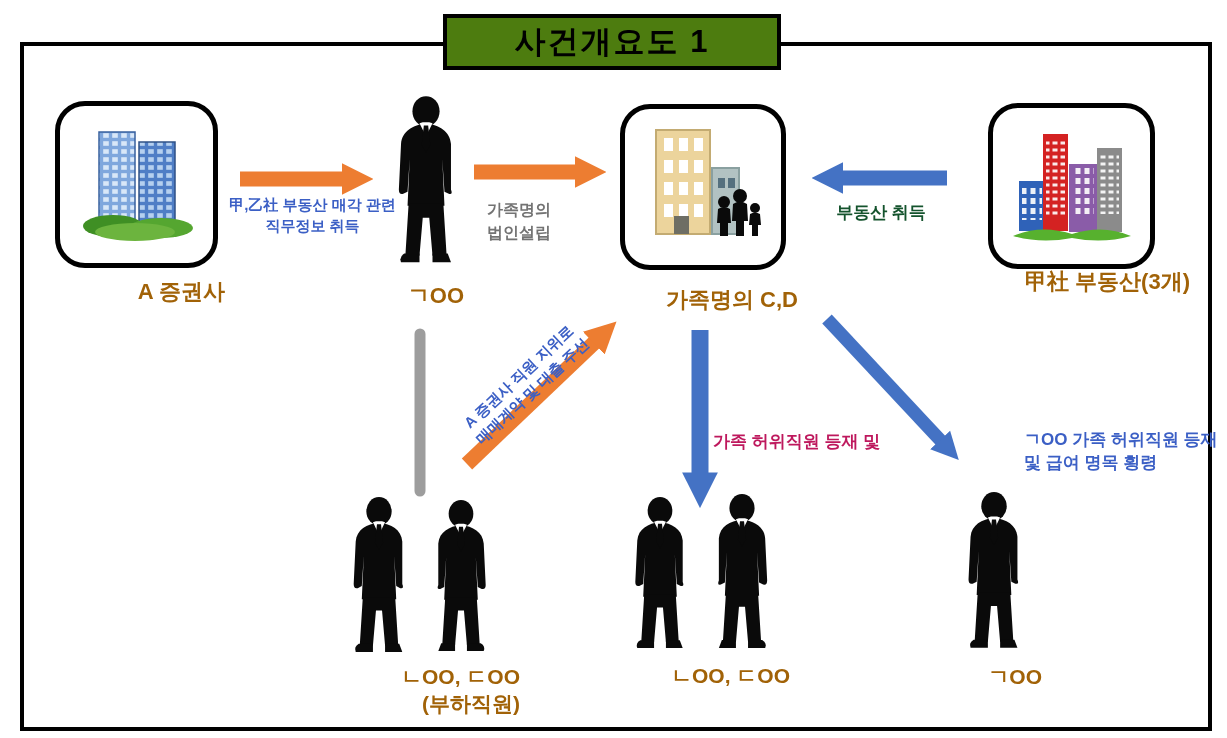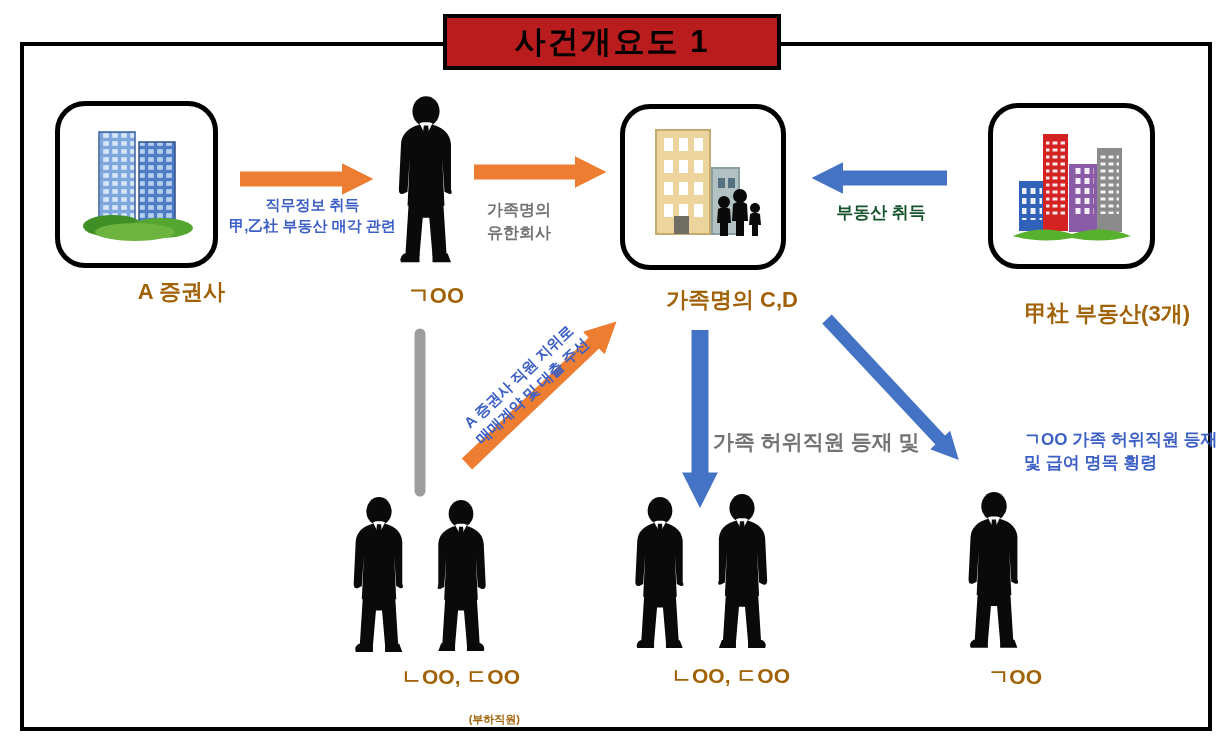--- a/index.html
+++ b/index.html
@@ -2,21 +2,21 @@
 <html><head>
 <meta charset="utf-8">
 <style>
   html,body{margin:0;padding:0;background:#ffffff;}
   body{font-family:"Liberation Sans","DejaVu Sans",sans-serif;}
   #canvas{position:relative;width:1227px;height:738px;background:#fff;overflow:hidden;}
 
   .outer-frame{position:absolute;left:20px;top:42px;width:1184px;height:681px;
     border:4px solid #000;background:transparent;}
   .title-box{position:absolute;left:443px;top:14px;width:330px;height:48px;
-    border:4px solid #000;background:#b91c1c;z-index:6;
+    border:4px solid #000;background:#4d7c0f;z-index:6;
     display:flex;align-items:center;justify-content:center;
     font-size:31px;font-weight:800;color:#000;letter-spacing:2px;}
 
   .node-box{position:absolute;border:5px solid #000;border-radius:30px;background:#fff;
     display:flex;align-items:center;justify-content:center;z-index:2;}
   .node-label{position:absolute;text-align:right;font-weight:800;color:#a16207;z-index:3;}
 
   .note{position:absolute;font-weight:800;z-index:4;line-height:21px;}
   .note.center{text-align:center;}
 
@@ -138,60 +138,60 @@
         <rect x="11" y="58" width="20" height="36" fill="url(#dotsW)"></rect>
       <rect x="32" y="8" width="25" height="97" fill="#d42222"></rect>
         <rect x="35" y="12" width="19" height="80" fill="url(#stripesW)"></rect>
       <rect x="58" y="38" width="29" height="68" fill="#8a5ca8"></rect>
         <rect x="62" y="42" width="21" height="48" fill="url(#dotsW)"></rect>
       <rect x="86" y="22" width="25" height="84" fill="#8b8b8b"></rect>
         <rect x="89" y="26" width="19" height="62" fill="url(#stripesW)"></rect>
       <path d="M2 110 Q30 98 61 108 Q92 98 120 110 Q92 118 61 112 Q30 118 2 110 Z" fill="#57b12e"></path>
     </svg>
   </div>
-  <div class="node-label" style="left:950px;top:299px;width:240px;font-size:22px;line-height:29px;">
+  <div class="node-label" style="left:950px;top:267px;width:240px;font-size:22px;line-height:29px;">
     <div>甲社 부동산(3개)</div>
   </div>
 
   <div class="note center" style="left: 220px; top: 194px; width: 185px; font-size: 15px; color: rgb(59, 95, 197);">
+    <div>甲,乙社 부동산 매각 관련</div>
     <div>직무정보 취득</div>
-    <div>甲,乙社 부동산 매각 관련</div>
   </div>
 
   <div class="note center" style="left: 454px; top: 198px; width: 130px; font-size: 16px; line-height: 23px; color: #737373;">
     <div>가족명의</div>
-    <div>유한회사</div>
+    <div>법인설립</div>
   </div>
 
   <div class="note center" style="left: 806px; top: 202px; width: 150px; font-size: 17px; color: #14532d;">
     <div>부동산 취득</div>
   </div>
 
   <div class="note center" style="left: 408px; top: 364px; width: 235px; font-size: 15px; line-height: 20px; transform: rotate(-43deg); color: rgb(59, 95, 197);">
     <div>A 증권사 직원 지위로</div>
     <div>매매계약 및 대출 주선</div>
   </div>
 
-  <div class="note" style="left: 713px; top: 430px; width: 265px; font-size: 21px; line-height: 23px; color: #737373;">
+  <div class="note" style="left: 713px; top: 430px; width: 265px; font-size: 17px; line-height: 23px; color: #be185d;">
     <div>가족 허위직원 등재 및</div>
   </div>
 
   <div class="note" style="left: 1024px; top: 428px; width: 215px; font-size: 17px; line-height: 23px; color: rgb(59, 95, 197);">
     <div>ㄱOO 가족 허위직원 등재</div>
     <div>및 급여 명목 횡령</div>
   </div>
 
   <svg class="person-svg" style="left:340px;top:497px;" width="78" height="162" viewBox="0 0 70 160">
       <use href="#man-sil"></use>
     </svg>
   <svg class="person-svg flip" style="left:424px;top:500px;" width="74" height="158" viewBox="0 0 70 160">
       <use href="#man-sil"></use>
     </svg>
   <div class="node-label" style="left:330px;top:663px;width:190px;font-size:21px;">ㄴOO, ㄷOO</div>
-  <div class="node-label" style="left:330px;top:712px;width:190px;font-size:11px;">(부하직원)</div>
+  <div class="node-label" style="left:330px;top:690px;width:190px;font-size:21px;">(부하직원)</div>
 
   <svg class="person-svg" style="left:622px;top:497px;" width="76" height="158" viewBox="0 0 70 160">
       <use href="#man-sil"></use>
     </svg>
   <svg class="person-svg flip" style="left:705px;top:494px;" width="74" height="161" viewBox="0 0 70 160">
       <use href="#man-sil"></use>
     </svg>
   <div class="node-label" style="left:612px;top:662px;width:178px;font-size:21px;">ㄴOO, ㄷOO</div>
 
   <svg class="person-svg" style="left:956px;top:492px;" width="76" height="163" viewBox="0 0 70 160">

